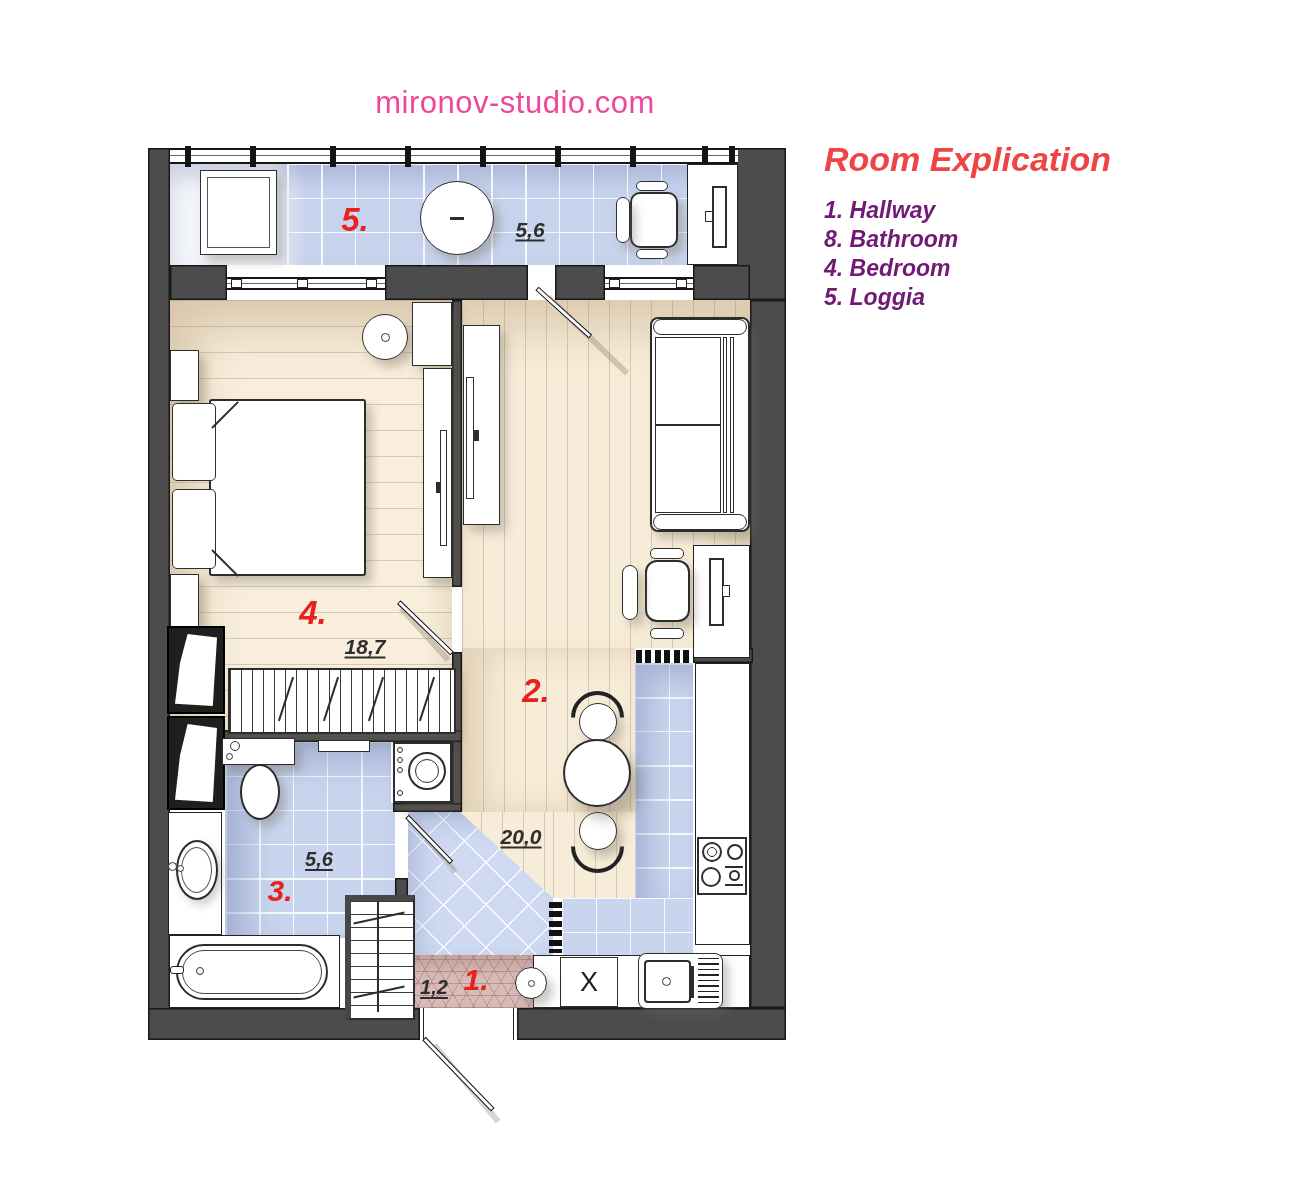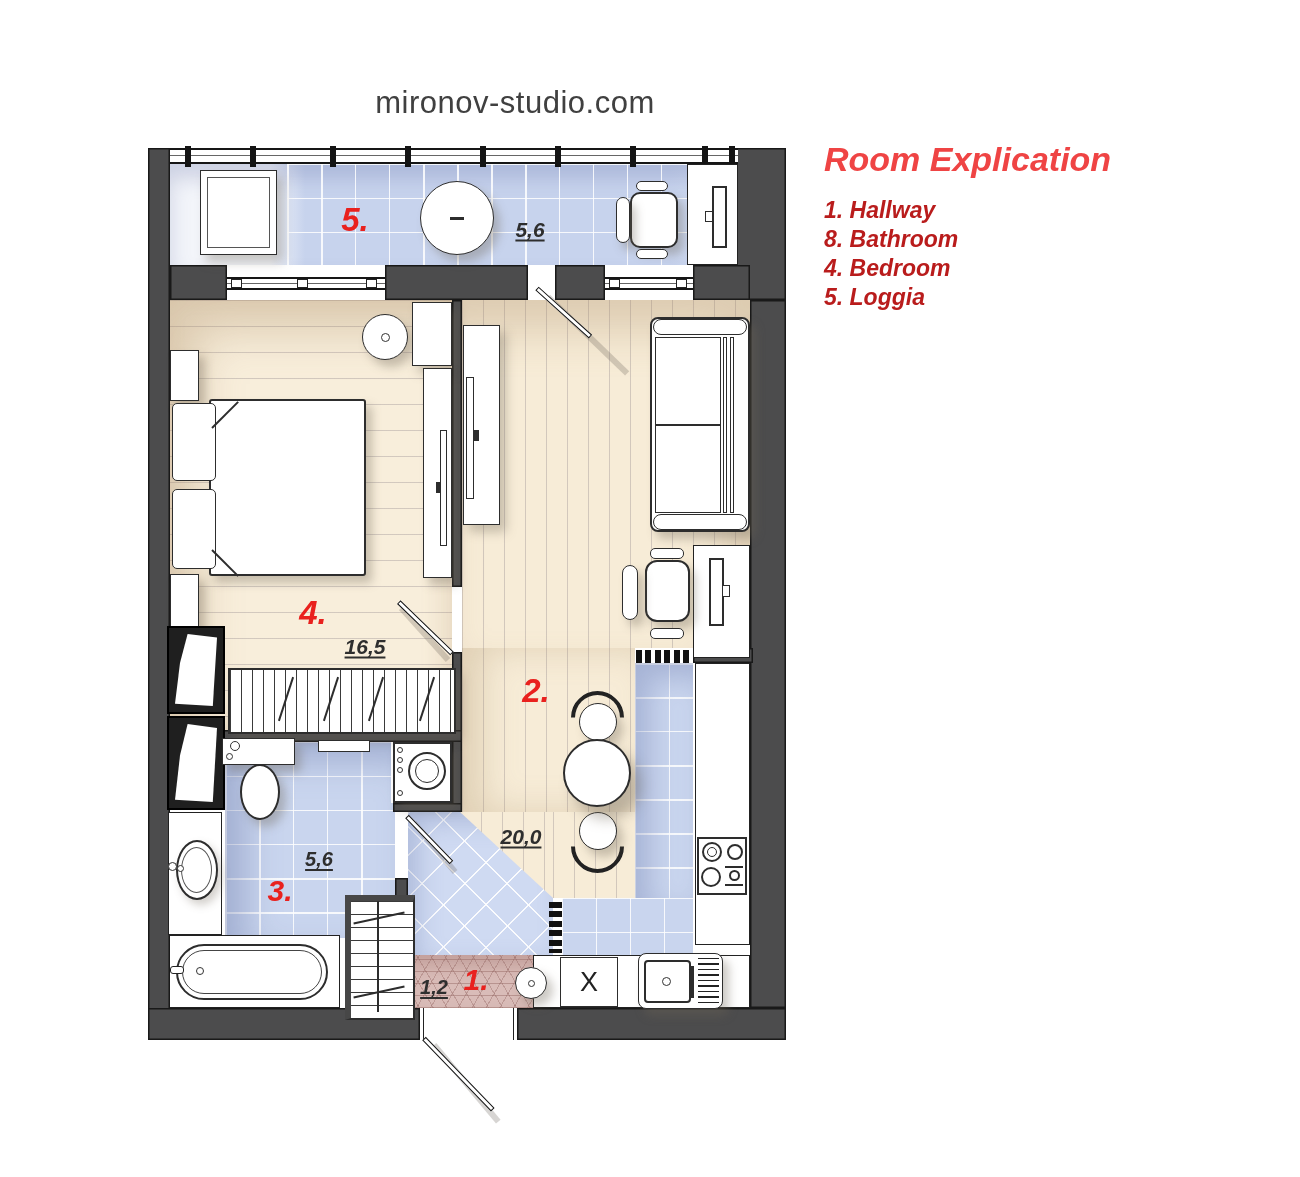--- a/index.html
+++ b/index.html
@@ -45,24 +45,24 @@
   .rad-v{position:absolute;background:repeating-linear-gradient(180deg,#111 0 6px,transparent 6px 9.5px);}
   .rlabel{position:absolute;transform:translate(-50%,-50%);
     font:italic 700 33px/1 "Liberation Sans",sans-serif;color:#e9211e;}
   .alabel{position:absolute;transform:translate(-50%,-50%);
     font:italic 700 21px/1 "Liberation Sans",sans-serif;color:#2e2e2e;
     text-decoration:underline;text-decoration-thickness:2px;text-underline-offset:3px;}
   .vent{position:absolute;background:#1f1f1f;border:2.5px solid #000;box-sizing:border-box;}
   .vent-in{position:absolute;left:6px;top:6px;right:6px;bottom:6px;background:#fff;
     clip-path:polygon(30% 0,100% 5%,90% 100%,0 97%,12% 40%);}
   .watermark{position:absolute;left:315px;top:84px;width:400px;text-align:center;
-    font:400 31px/1.2 "Liberation Sans",sans-serif;color:#404040;letter-spacing:.5px;}
+    font:400 31px/1.2 "Liberation Sans",sans-serif;color:#ec4899;letter-spacing:.5px;}
   .legend-title{position:absolute;left:824px;top:141px;
     font:italic 700 34px/1.1 "Liberation Sans",sans-serif;color:#ef4444;}
-  .legend-item{font:italic 700 23px/29px "Liberation Sans",sans-serif;color:#b91c1c;}
+  .legend-item{font:italic 700 23px/29px "Liberation Sans",sans-serif;color:#701a75;}
   .xmark{display:flex;align-items:center;justify-content:center;
     font:400 27px/1 "Liberation Sans",sans-serif;color:#222;}
   .arc-top{position:absolute;border:4px solid transparent;border-top-color:#222;border-left-color:#222;
     border-radius:50%;transform:rotate(45deg);box-sizing:border-box;}
   .arc-bot{position:absolute;border:4px solid transparent;border-top-color:#222;border-left-color:#222;
     border-radius:50%;transform:rotate(225deg);box-sizing:border-box;}
 </style>
 </head>
 <body>
 
@@ -265,21 +265,21 @@
 
   <div class="abs" style="left:420px;top:1008px;width:4px;height:32px;background:#fff;border-right:1.5px solid #222;"></div>
   <div class="abs" style="left:513px;top:1008px;width:4px;height:32px;background:#fff;border-left:1.5px solid #222;"></div>
   <div class="shadowline" style="left:434px;top:1042px;width:100px;transform:rotate(50deg);"></div>
   <div class="leaf" style="left:424px;top:1036px;width:99px;transform:rotate(46deg);"></div>
 
   <div class="rlabel" style="left:355px;top:219px;">5.</div>
   <div class="alabel" style="left:530px;top:229px;">5,6</div>
 
   <div class="rlabel" style="left:313px;top:612px;">4.</div>
-  <div class="alabel" style="left:365px;top:646px;">16,5</div>
+  <div class="alabel" style="left:365px;top:646px;">18,7</div>
 
   <div class="rlabel" style="left:536px;top:690px;">2.</div>
   <div class="alabel" style="left:521px;top:836px;font-style:italic;">20,0</div>
 
   <div class="rlabel" style="left:280px;top:891px;font-size:30px;">3.</div>
   <div class="alabel" style="left:319px;top:859px;font-size:20px;">5,6</div>
 
   <div class="rlabel" style="left:476px;top:980px;font-size:30px;">1.</div>
   <div class="alabel" style="left:434px;top:987px;font-size:20px;">1,2</div>
 

